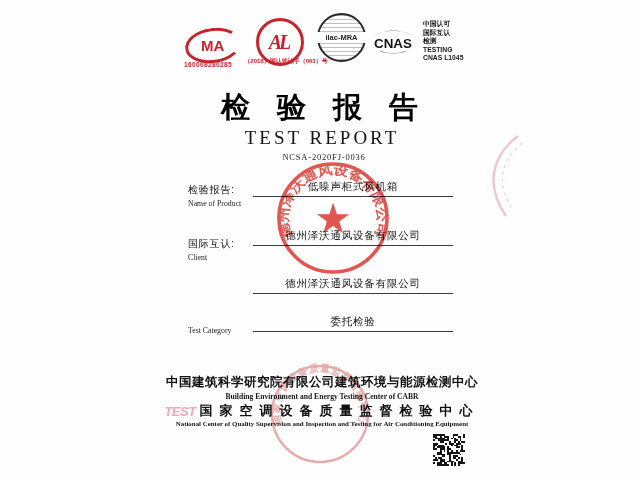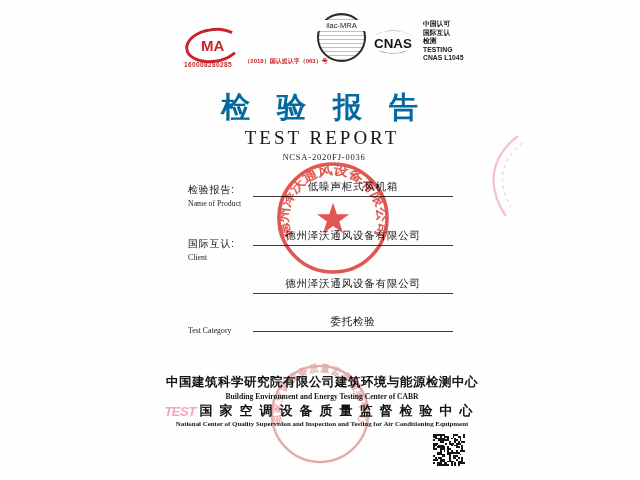--- a/index.html
+++ b/index.html
@@ -16,28 +16,28 @@
     font-size:6.5px;font-weight:700;letter-spacing:.4px;}
   .cal-circle{left:256px;top:18px;width:42px;height:42px;border:3px solid #c7242c;border-radius:50%;
     display:flex;align-items:center;justify-content:center;}
   .cal-inner{color:#c7242c;font-weight:800;font-style:italic;font-size:20px;
     font-family:"Liberation Serif",serif;letter-spacing:-3px;padding-right:3px;}
   .cal-caption{left:236px;top:57px;width:100px;text-align:center;color:#c7242c;
     font-size:6px;font-weight:700;white-space:nowrap;}
   .ilac-circle{left:317px;top:13px;width:45px;height:45px;border:2px solid #2a2a2a;border-radius:50%;
     background:repeating-linear-gradient(0deg,rgba(30,30,30,.28) 0 1px,transparent 1px 4px);
     overflow:visible;}
-  .ilac-band{position:absolute;left:-4px;top:5px;width:53px;height:11px;background:#fefefe;
-    display:flex;align-items:center;justify-content:center;font-size:7.5px;font-weight:400;color:#222;}
+  .ilac-band{position:absolute;left:-4px;top:17px;width:53px;height:11px;background:#fefefe;
+    display:flex;align-items:center;justify-content:center;font-size:7.5px;font-weight:700;color:#222;}
   .cnas-box{left:367px;top:26px;width:52px;height:32px;}
   .accred{left:423px;top:20px;width:60px;font-size:6.8px;line-height:8.6px;font-weight:700;color:#151515;}
 
   
   .title-cn{left:0;top:88px;width:612px;text-align:center;font-size:29px;font-weight:800;
-    letter-spacing:27px;padding-left:27px;color:#0369a1;}
+    letter-spacing:27px;padding-left:27px;color:#000000;}
   .title-en{left:0;top:127px;width:644px;text-align:center;font-family:"Liberation Serif",serif;
     font-size:19px;letter-spacing:3px;color:#161616;}
   .report-no{left:0;top:152px;width:648px;text-align:center;font-family:"Liberation Serif",serif;
     font-size:8.5px;letter-spacing:.8px;color:#222;}
 
   
   .f-label{left:188px;width:110px;}
   .f-label .cn{font-size:10px;letter-spacing:.8px;color:#151515;}
   .f-label .en{font-size:7.8px;font-family:"Liberation Serif",serif;color:#222;margin-top:2px;}
   .f-line{left:253px;width:200px;text-align:center;border-bottom:1px solid #3c3c3c;
@@ -66,20 +66,23 @@
 </head>
 <body>
 
 <div id="page">
 
   <div class="abs cma-ellipse">
     <span class="cma-inner">MA</span>
   </div>
   <div class="abs cma-number">160008280285</div>
 
+  <div class="abs cal-circle">
+    <span class="cal-inner">AL</span>
+  </div>
   <div class="abs cal-caption">（2018）国认监认字（063）号</div>
 
   <div class="abs ilac-circle">
     <div class="ilac-band">ilac-MRA</div>
   </div>
 
   <svg class="abs cnas-box" viewBox="0 0 70 40">
     <path d="M 3,15 Q 35,-6 67,15 Q 52,5 35,5 Q 18,5 3,15 Z" fill="#141414"></path>
     <path d="M 3,25 Q 35,46 67,25 Q 52,35 35,35 Q 18,35 3,25 Z" fill="#141414"></path>
     <text x="35" y="28" text-anchor="middle" font-size="18" font-weight="800" font-family="Liberation Sans, sans-serif" fill="#141414">CNAS</text>

